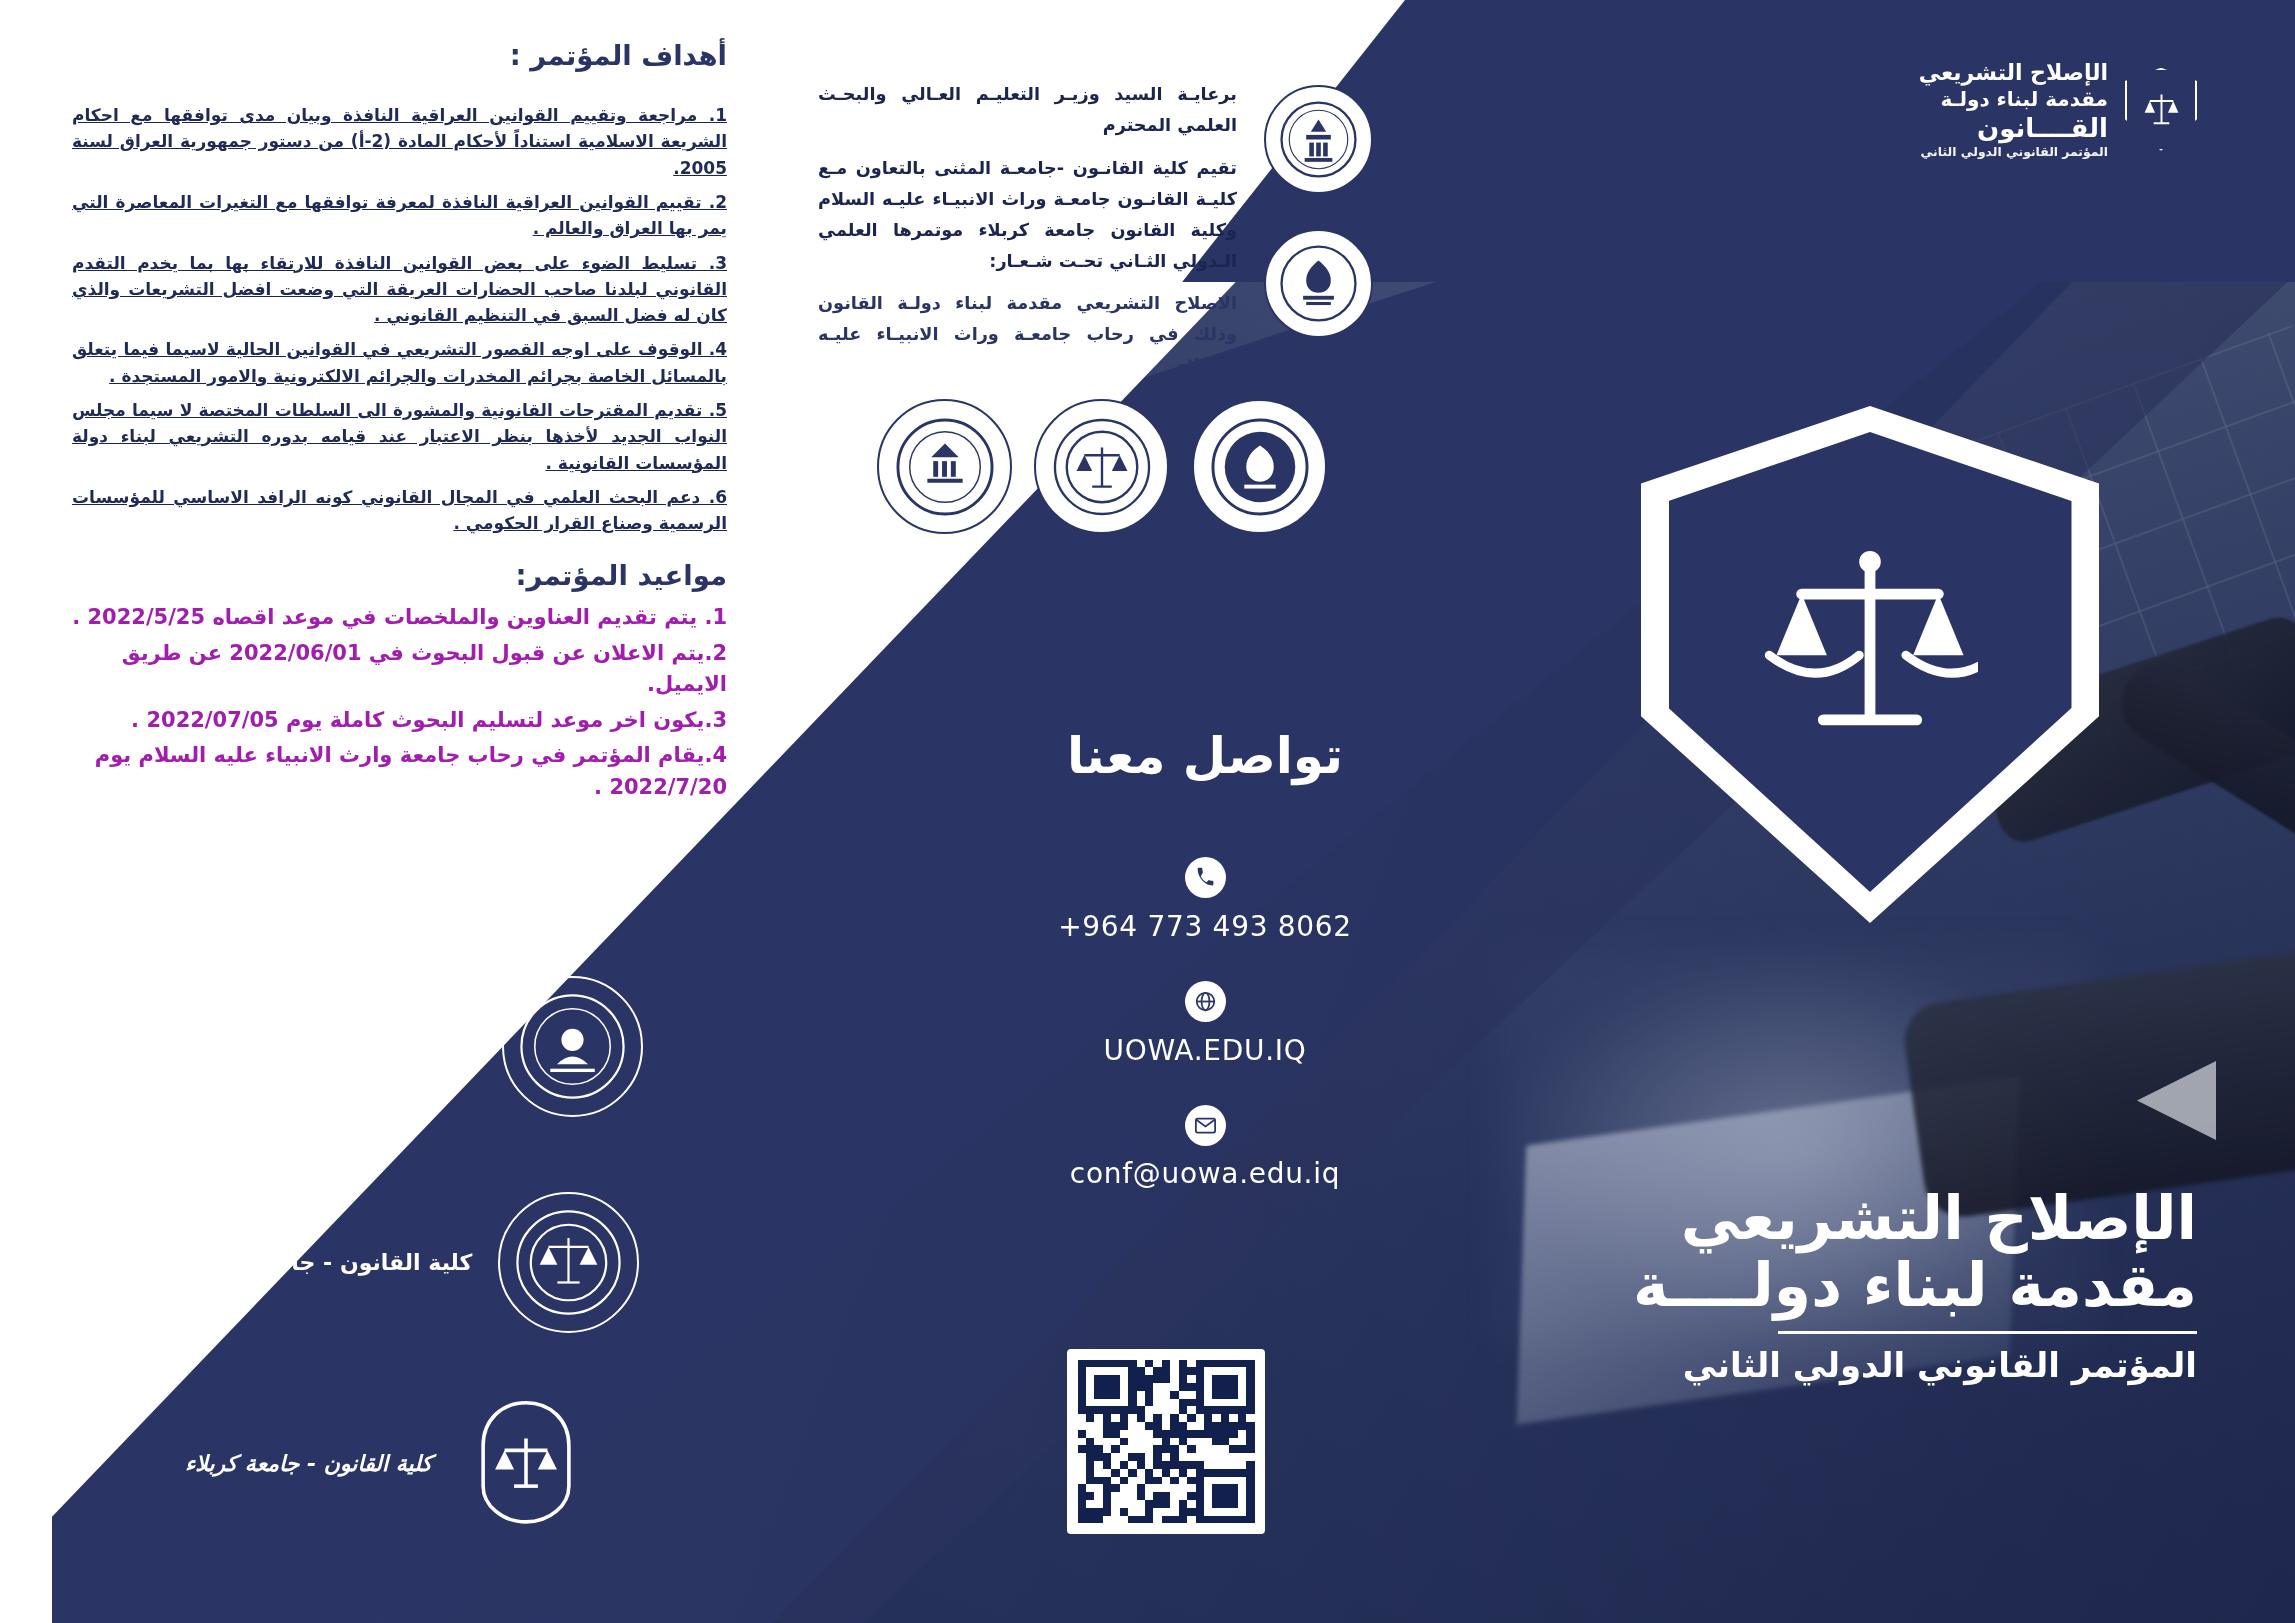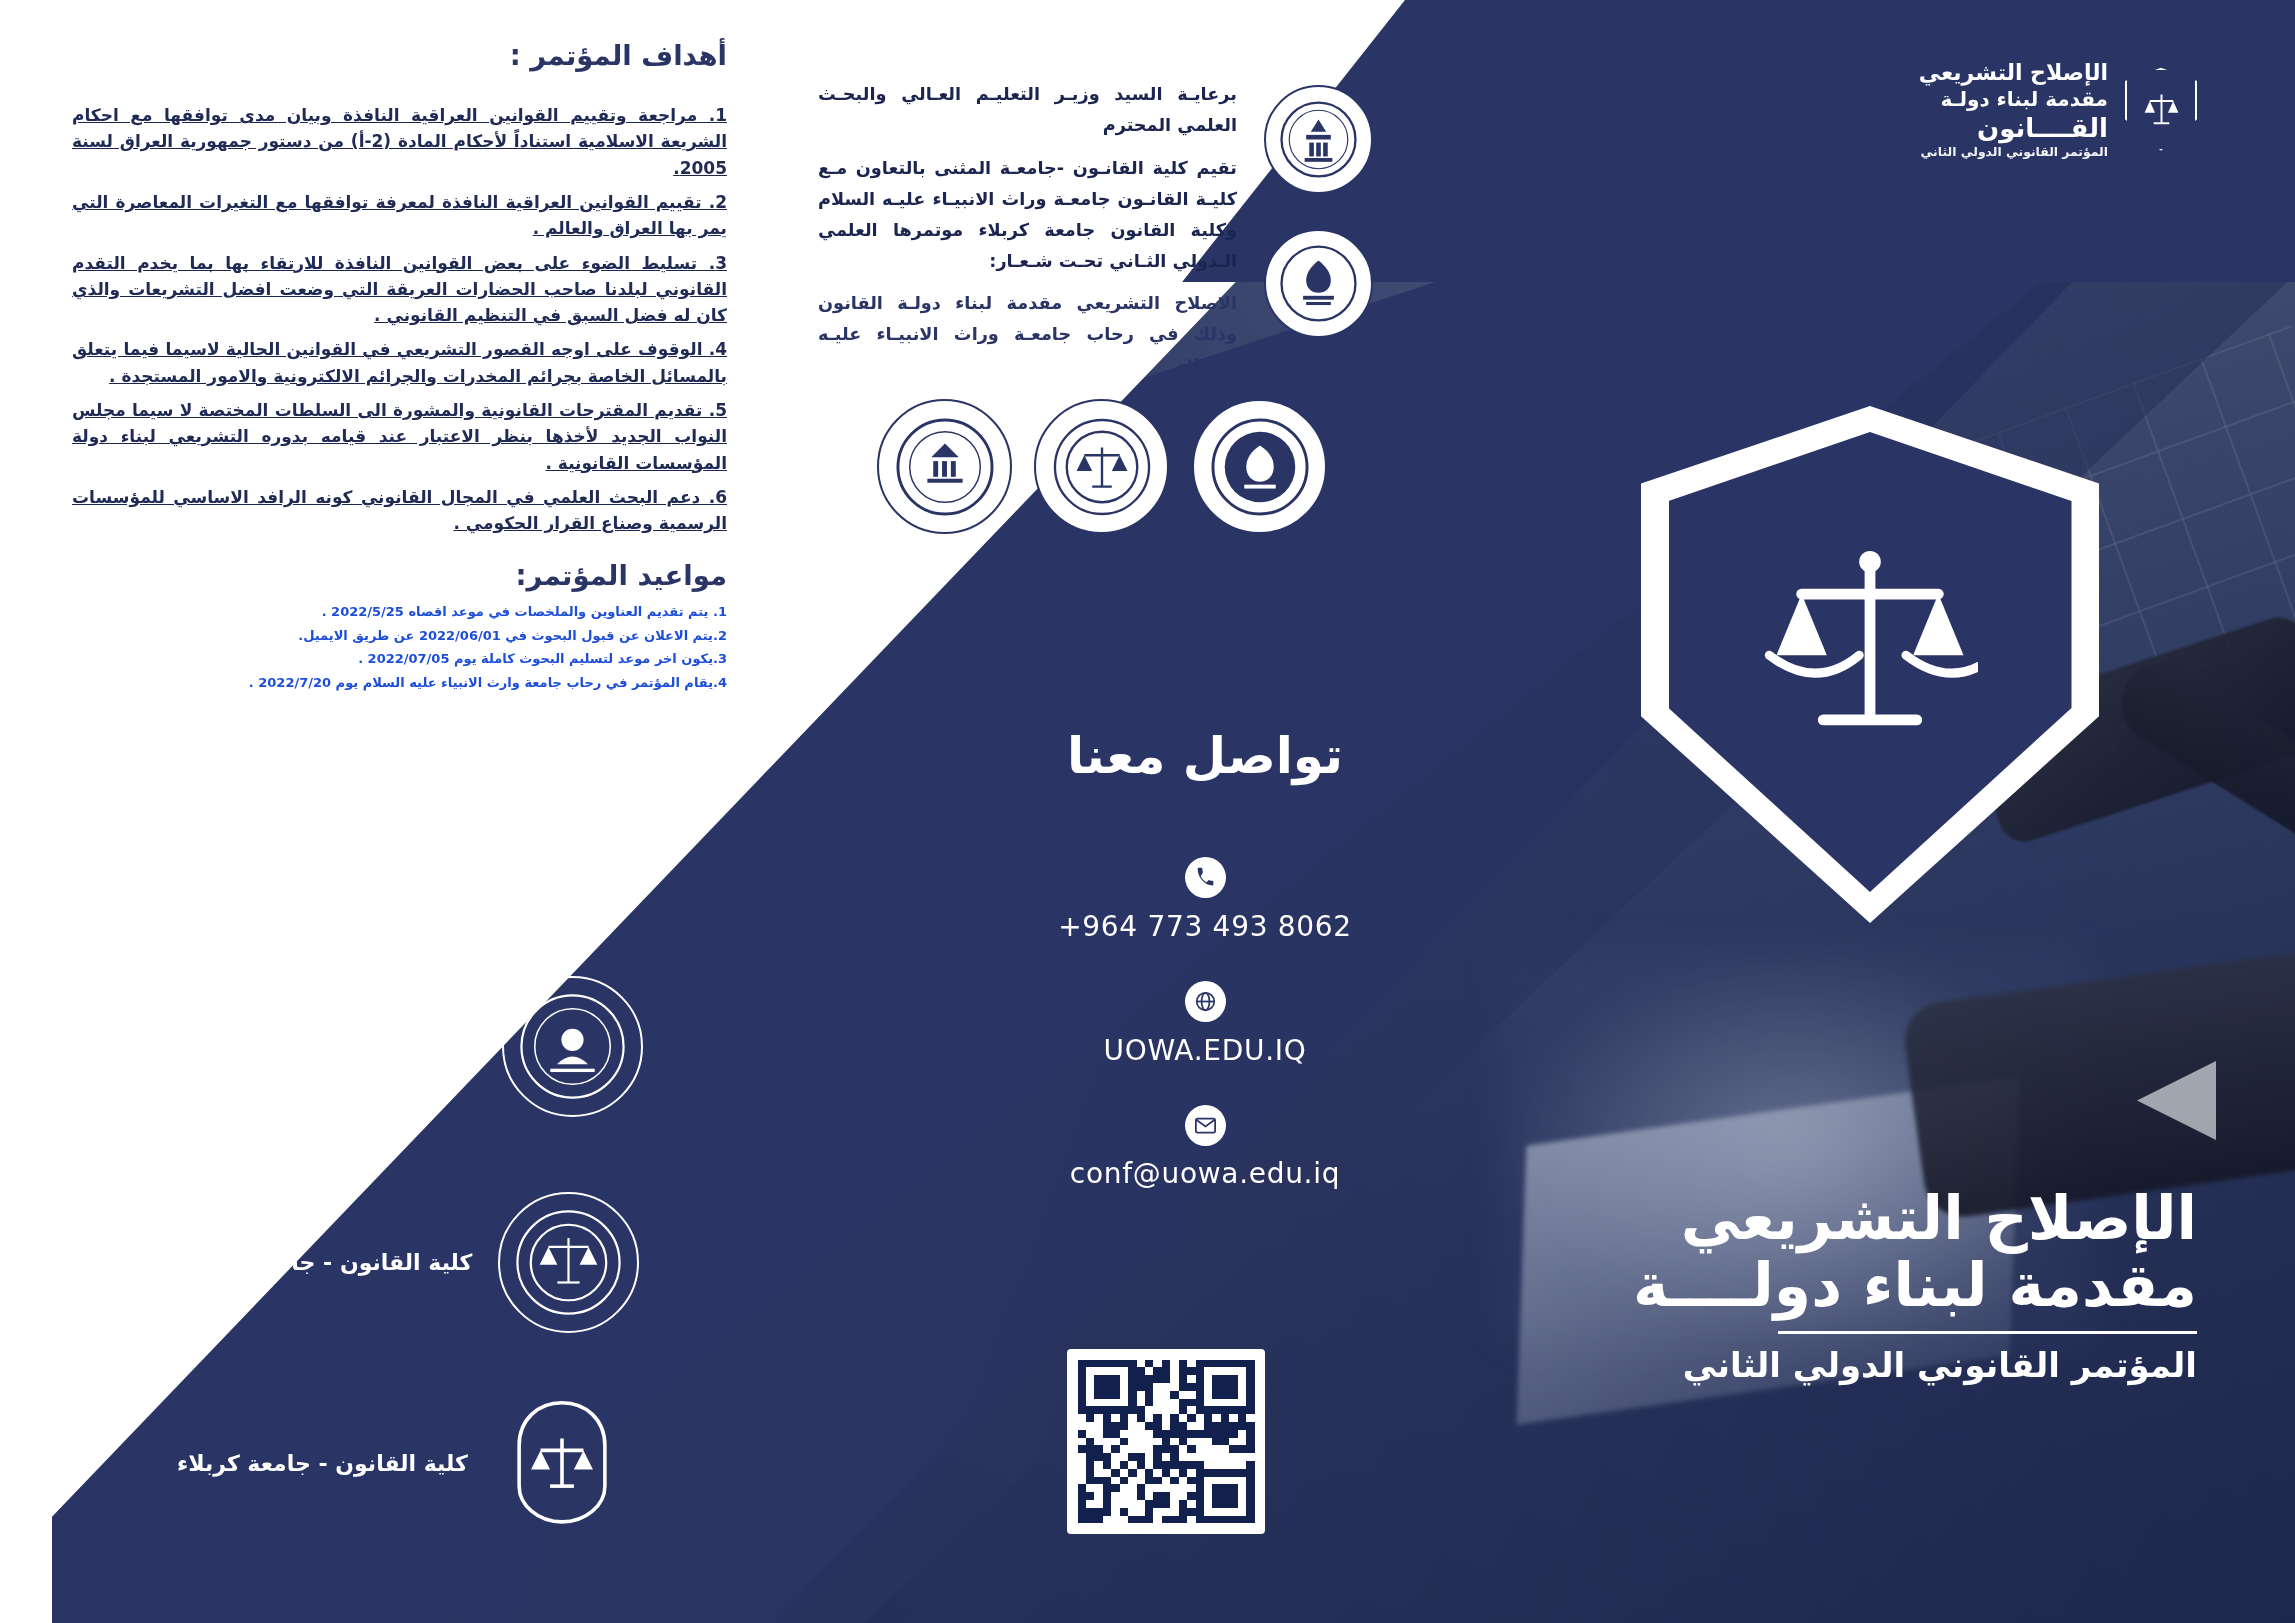--- a/index.html
+++ b/index.html
@@ -194,23 +194,23 @@
     font-weight: bold;
     color: #2a3566;
     margin: 22px 0 11.8px 0;
   }
   .date-list {
     margin: 0;
     padding: 0;
     list-style: none;
   }
   .date-list li {
-    font-size: 13px;
+    font-size: 21px;
     line-height: 1.5;
-    color: #1d4ed8;
+    color: #a21caf;
     margin-bottom: 3.9px;
     font-weight: bold;
   }
 
   
   .col-mid {
     position: absolute;
     left: 818px;
     top: 79px;
     width: 419px;
@@ -1069,21 +1069,21 @@
         <line x1="50" y1="28" x2="50" y2="68"></line>
         <line x1="32" y1="36" x2="68" y2="36"></line>
         <path d="M32 36 L24 52 h16 z" fill="#ffffff" stroke="none"></path>
         <path d="M68 36 L60 52 h16 z" fill="#ffffff" stroke="none"></path>
         <line x1="40" y1="68" x2="60" y2="68"></line>
       </svg>
     </div>
     <div class="plabel">كلية القانون - جامعة وارث الانبياء</div>
   </div>
 
-  <div class="partner" style="left:177px; top:1395px;">
+  <div class="partner" style="left:185px; top:1395px;font-style:italic;">
     <div class="plogo shielded">
       <svg width="124" height="131" viewBox="0 0 100 110" fill="none" stroke="#ffffff" stroke-width="3">
         <path d="M50 4 C30 4 14 18 14 40 v34 c0 16 16 30 36 30 s36-14 36-30 V40 C86 18 70 4 50 4 z"></path>
         <line x1="50" y1="34" x2="50" y2="74"></line>
         <line x1="32" y1="44" x2="68" y2="44"></line>
         <path d="M32 44 L24 60 h16 z" fill="#ffffff" stroke="none"></path>
         <path d="M68 44 L60 60 h16 z" fill="#ffffff" stroke="none"></path>
         <line x1="40" y1="74" x2="60" y2="74"></line>
       </svg>
     </div>

